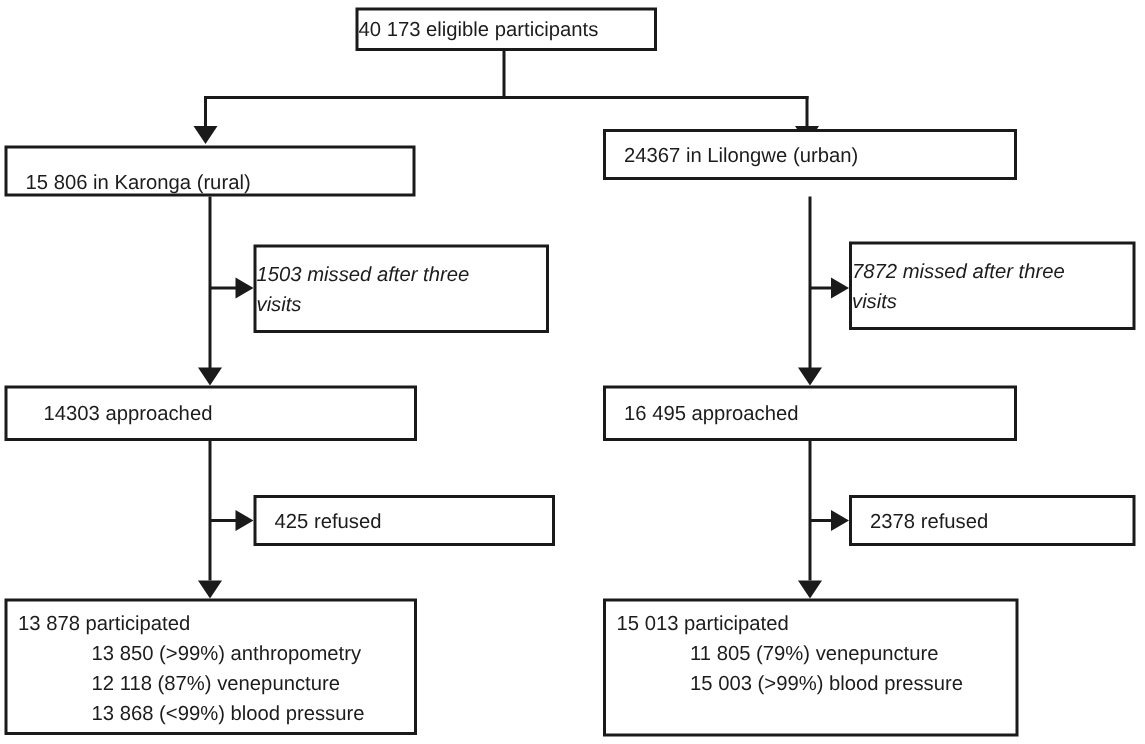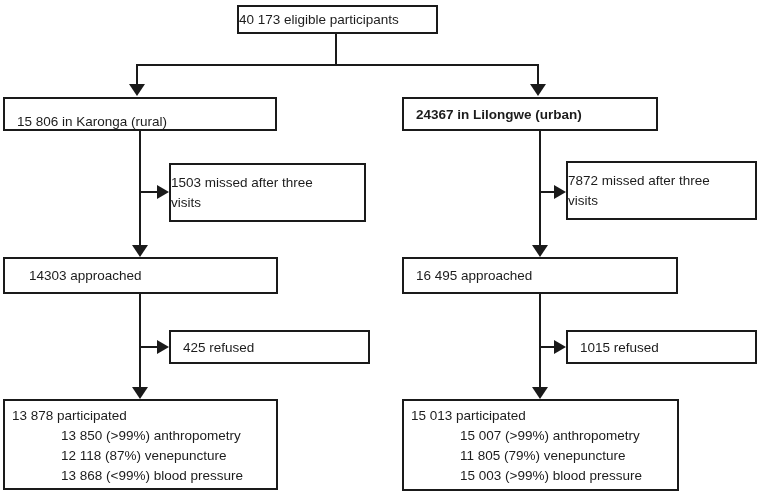--- a/index.html
+++ b/index.html
@@ -39,42 +39,42 @@
     border-top: 12px solid var(--line);
   }
   .arrow-right {
     position: absolute; width: 0; height: 0;
     border-top: 7px solid transparent;
     border-bottom: 7px solid transparent;
     border-left: 12px solid var(--line);
   }
   .participated { justify-content: flex-start; padding: 5px 4px 0 7px; line-height: 20px; }
   .participated .detail { margin-left: 49px; }
-  .twoline { line-height: 20px; }
+  .twoline { line-height: 20px; font-style: italic; }
 </style>
 </head>
 <body>
 
 <div class="canvas">
 
   <div class="box center" style="left:237px; top:5px; width:201px; height:29px;">
     <span>40 173 eligible participants</span>
   </div>
 
   <div class="vline" style="left:335px; top:33px; height:32px;"></div>
   <div class="hline" style="left:136px; top:64px; width:403px;"></div>
   <div class="vline" style="left:136px; top:64px; height:22px;"></div>
   <div class="vline" style="left:537px; top:64px; height:22px;"></div>
   <div class="arrow-down" style="left:129px; top:84px;"></div>
   <div class="arrow-down" style="left:530px; top:84px;"></div>
 
   <div class="box leftpad" style="left:3px; top:97px; width:274px; height:34px;justify-content:flex-end;">
     <span>15 806 in Karonga (rural)</span>
   </div>
-  <div class="box leftpad" style="left:402px; top:97px; width:256px; height:34px;font-weight:bold;">
+  <div class="box leftpad" style="left:402px; top:86px; width:276px; height:34px;">
     <span>24367 in Lilongwe (urban)</span>
   </div>
 
   <div class="vline" style="left:139px; top:131px; height:115px;"></div>
   <div class="arrow-down" style="left:132px; top:245px;"></div>
   <div class="hline" style="left:140px; top:191px; width:18px;"></div>
   <div class="arrow-right" style="left:157px; top:185px;"></div>
 
   <div class="vline" style="left:539px; top:131px; height:115px;"></div>
   <div class="arrow-down" style="left:532px; top:245px;"></div>
@@ -104,29 +104,28 @@
 
   <div class="vline" style="left:539px; top:294px; height:93px;"></div>
   <div class="arrow-down" style="left:532px; top:387px;"></div>
   <div class="hline" style="left:540px; top:346px; width:15px;"></div>
   <div class="arrow-right" style="left:554px; top:340px;"></div>
 
   <div class="box leftpad" style="left:169px; top:330px; width:201px; height:34px;">
     <span>425 refused</span>
   </div>
   <div class="box leftpad" style="left:566px; top:330px; width:191px; height:34px;">
-    <span>1015 refused</span>
+    <span>2378 refused</span>
   </div>
 
   <div class="box participated" style="left:3px; top:399px; width:275px; height:91px;">
     <div>13 878 participated</div>
     <div class="detail">13 850 (&gt;99%) anthropometry</div>
     <div class="detail">12 118 (87%) venepuncture</div>
     <div class="detail">13 868 (&lt;99%) blood pressure</div>
   </div>
   <div class="box participated" style="left:402px; top:399px; width:277px; height:92px;">
     <div>15 013 participated</div>
-    <div class="detail">15 007 (&gt;99%) anthropometry</div>
     <div class="detail">11 805 (79%) venepuncture</div>
     <div class="detail">15 003 (&gt;99%) blood pressure</div>
   </div>
 
 </div>
 
 </body></html>

